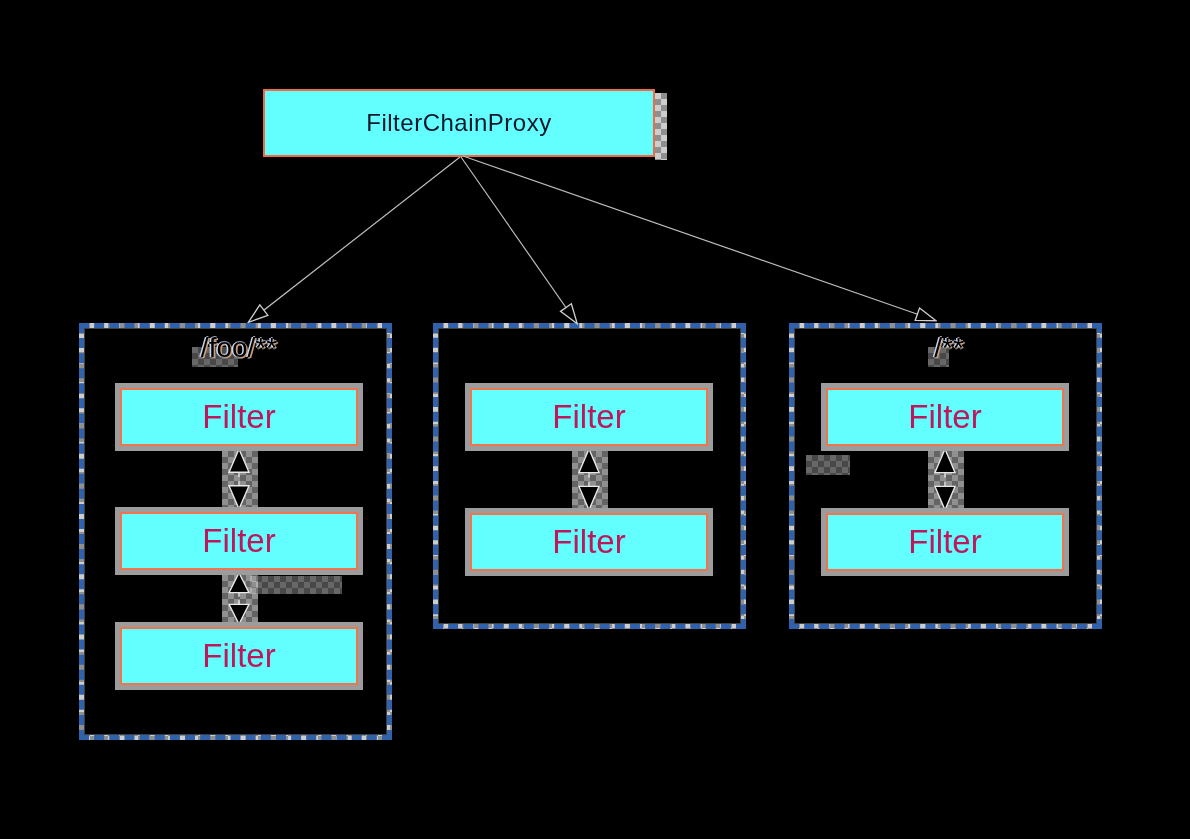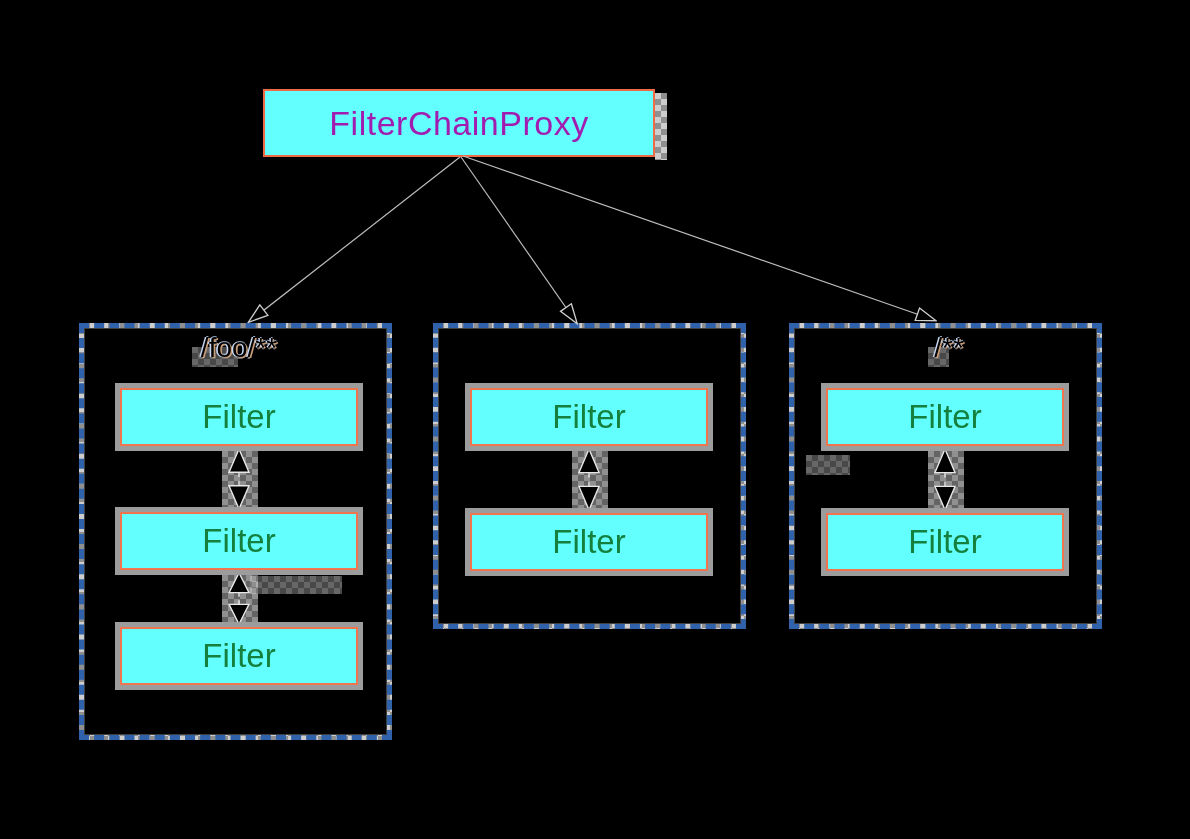--- a/index.html
+++ b/index.html
@@ -15,21 +15,21 @@
     background-size:12px 12px;
     background-position:0 0,6px 6px;
   }
   
   .proxy-shadow{position:absolute;left:655px;top:93px;width:12px;height:67px;}
   .proxy{
     position:absolute;left:263px;top:89px;width:392px;height:68px;box-sizing:border-box;
     background:#63ffff;border:2px solid #ee6b43;
     display:flex;align-items:center;justify-content:center;
   }
-  .proxy span{font-size:34px;color:#a21caf;letter-spacing:.5px;}
+  .proxy span{font-size:24px;color:#0f172a;letter-spacing:.5px;}
   
   .chain{position:absolute;width:313px;box-sizing:border-box;border:5px dashed #2f62aa;}
   .chain-body{position:absolute;inset:0;background:#000;box-shadow:inset 0 0 0 1px rgba(140,140,140,.45);}
   .pattern{
     position:absolute;top:4px;left:7px;right:0;text-align:center;
     font-size:28px;color:#000;z-index:2;
     text-shadow:-1.5px 0 0 #c9d8f2, 1.5px .5px 0 #c89d78, 0 -1px 0 #8fa0bb, 0 1.5px 0 #6f6f6f;
   }
   .pattern i{position:relative;font-style:normal;display:inline-block;padding:0 4px;}
   .pattern i::before{
@@ -39,21 +39,21 @@
       linear-gradient(45deg,#8f8f8f 25%,transparent 25%,transparent 75%,#8f8f8f 75%),
       linear-gradient(45deg,#8f8f8f 25%,transparent 25%,transparent 75%,#8f8f8f 75%);
     background-size:12px 12px;background-position:0 0,6px 6px;
   }
   
   .filter{
     position:absolute;width:238px;height:58px;box-sizing:border-box;
     background:#63ffff;border:2px solid #f0744d;box-shadow:0 0 0 5px #9c9c9c;
     display:flex;align-items:center;justify-content:center;z-index:1;
   }
-  .filter span{font-size:33px;color:#15803d;}
+  .filter span{font-size:33px;color:#be185d;}
   
   .arrows{position:absolute;width:30px;z-index:0;}
   .arrows::before{
     content:"";position:absolute;left:-2px;right:-4px;top:5%;bottom:5%;opacity:.8;
     background-color:#b5b5b5;
     background-image:
       linear-gradient(45deg,#7d7d7d 25%,transparent 25%,transparent 75%,#7d7d7d 75%),
       linear-gradient(45deg,#7d7d7d 25%,transparent 25%,transparent 75%,#7d7d7d 75%);
     background-size:12px 12px;background-position:0 0,6px 6px;
   }

